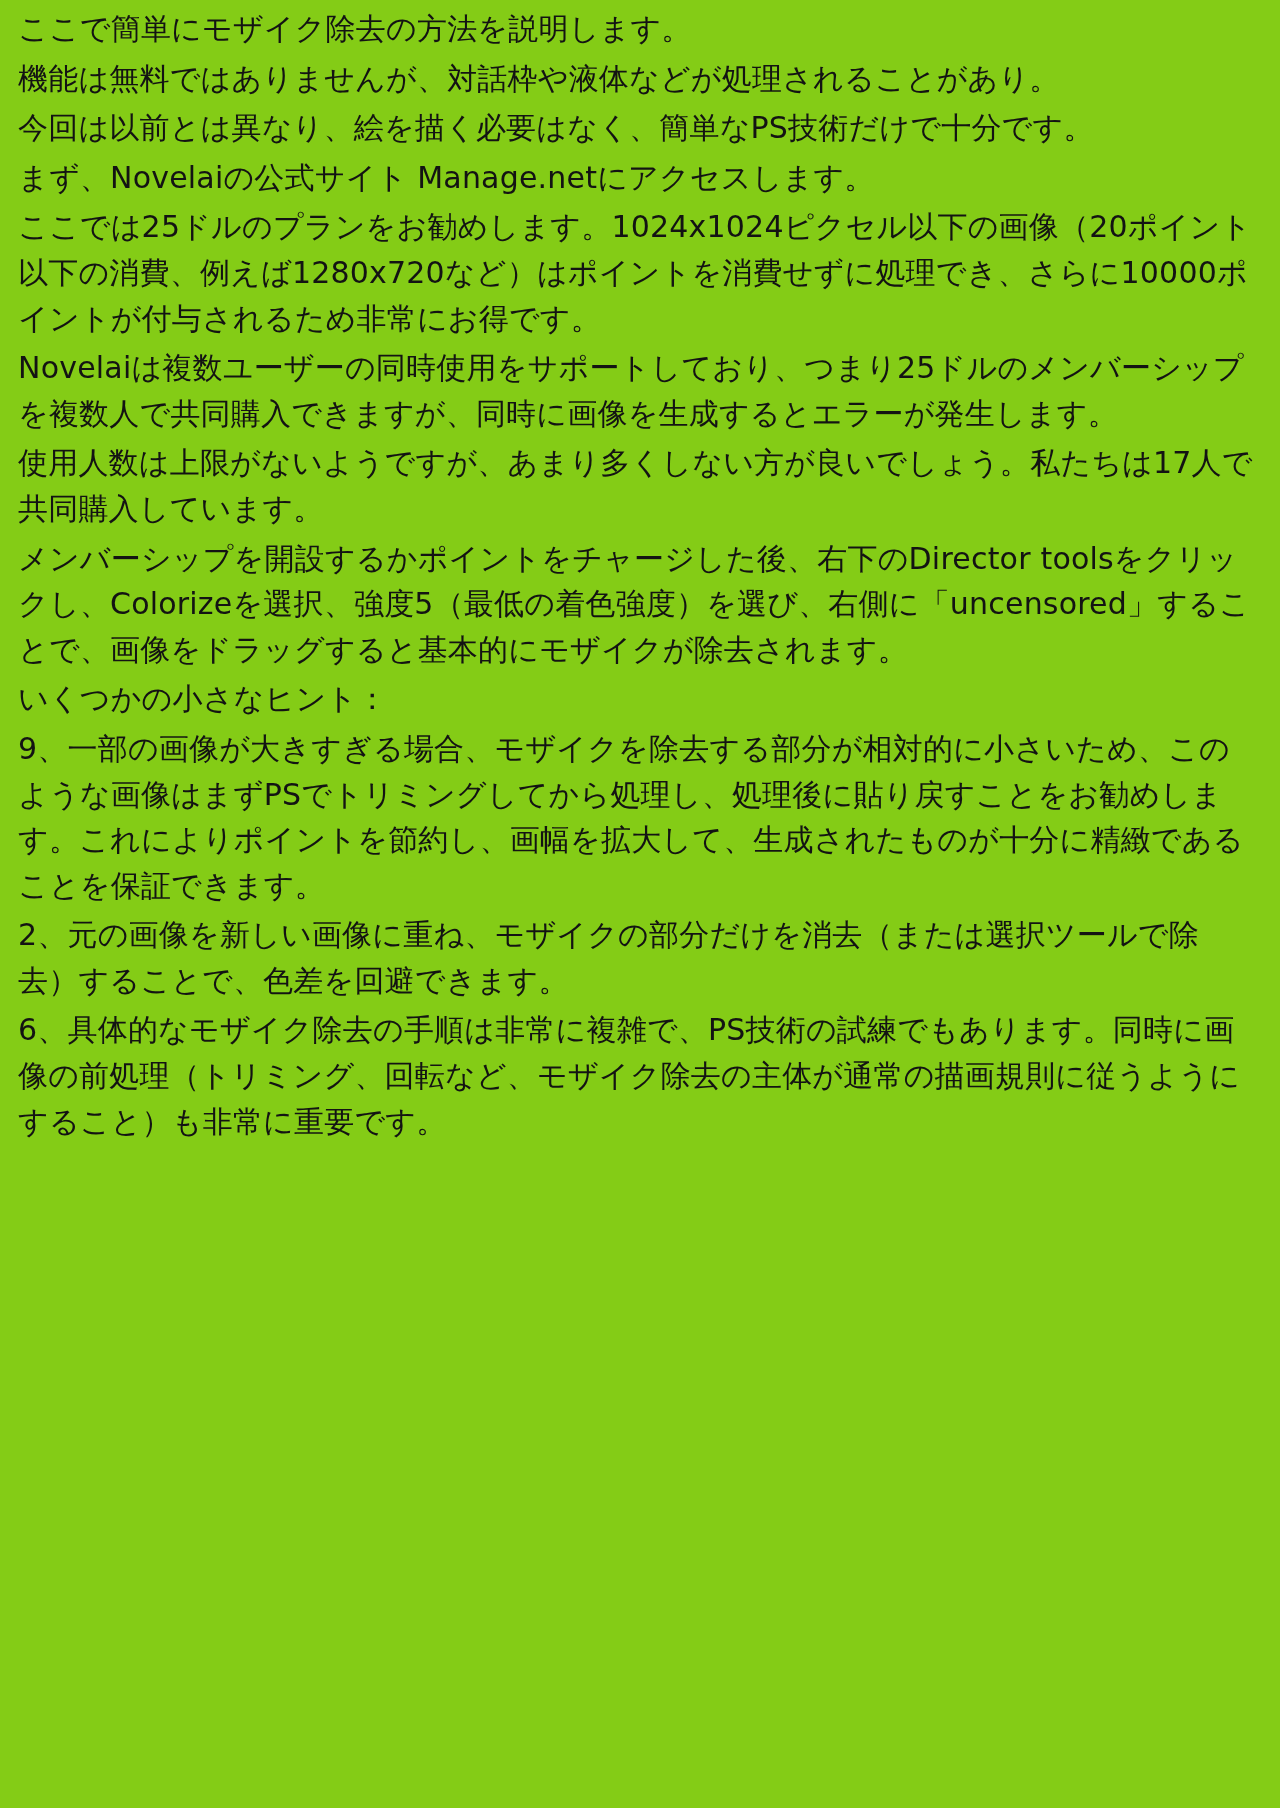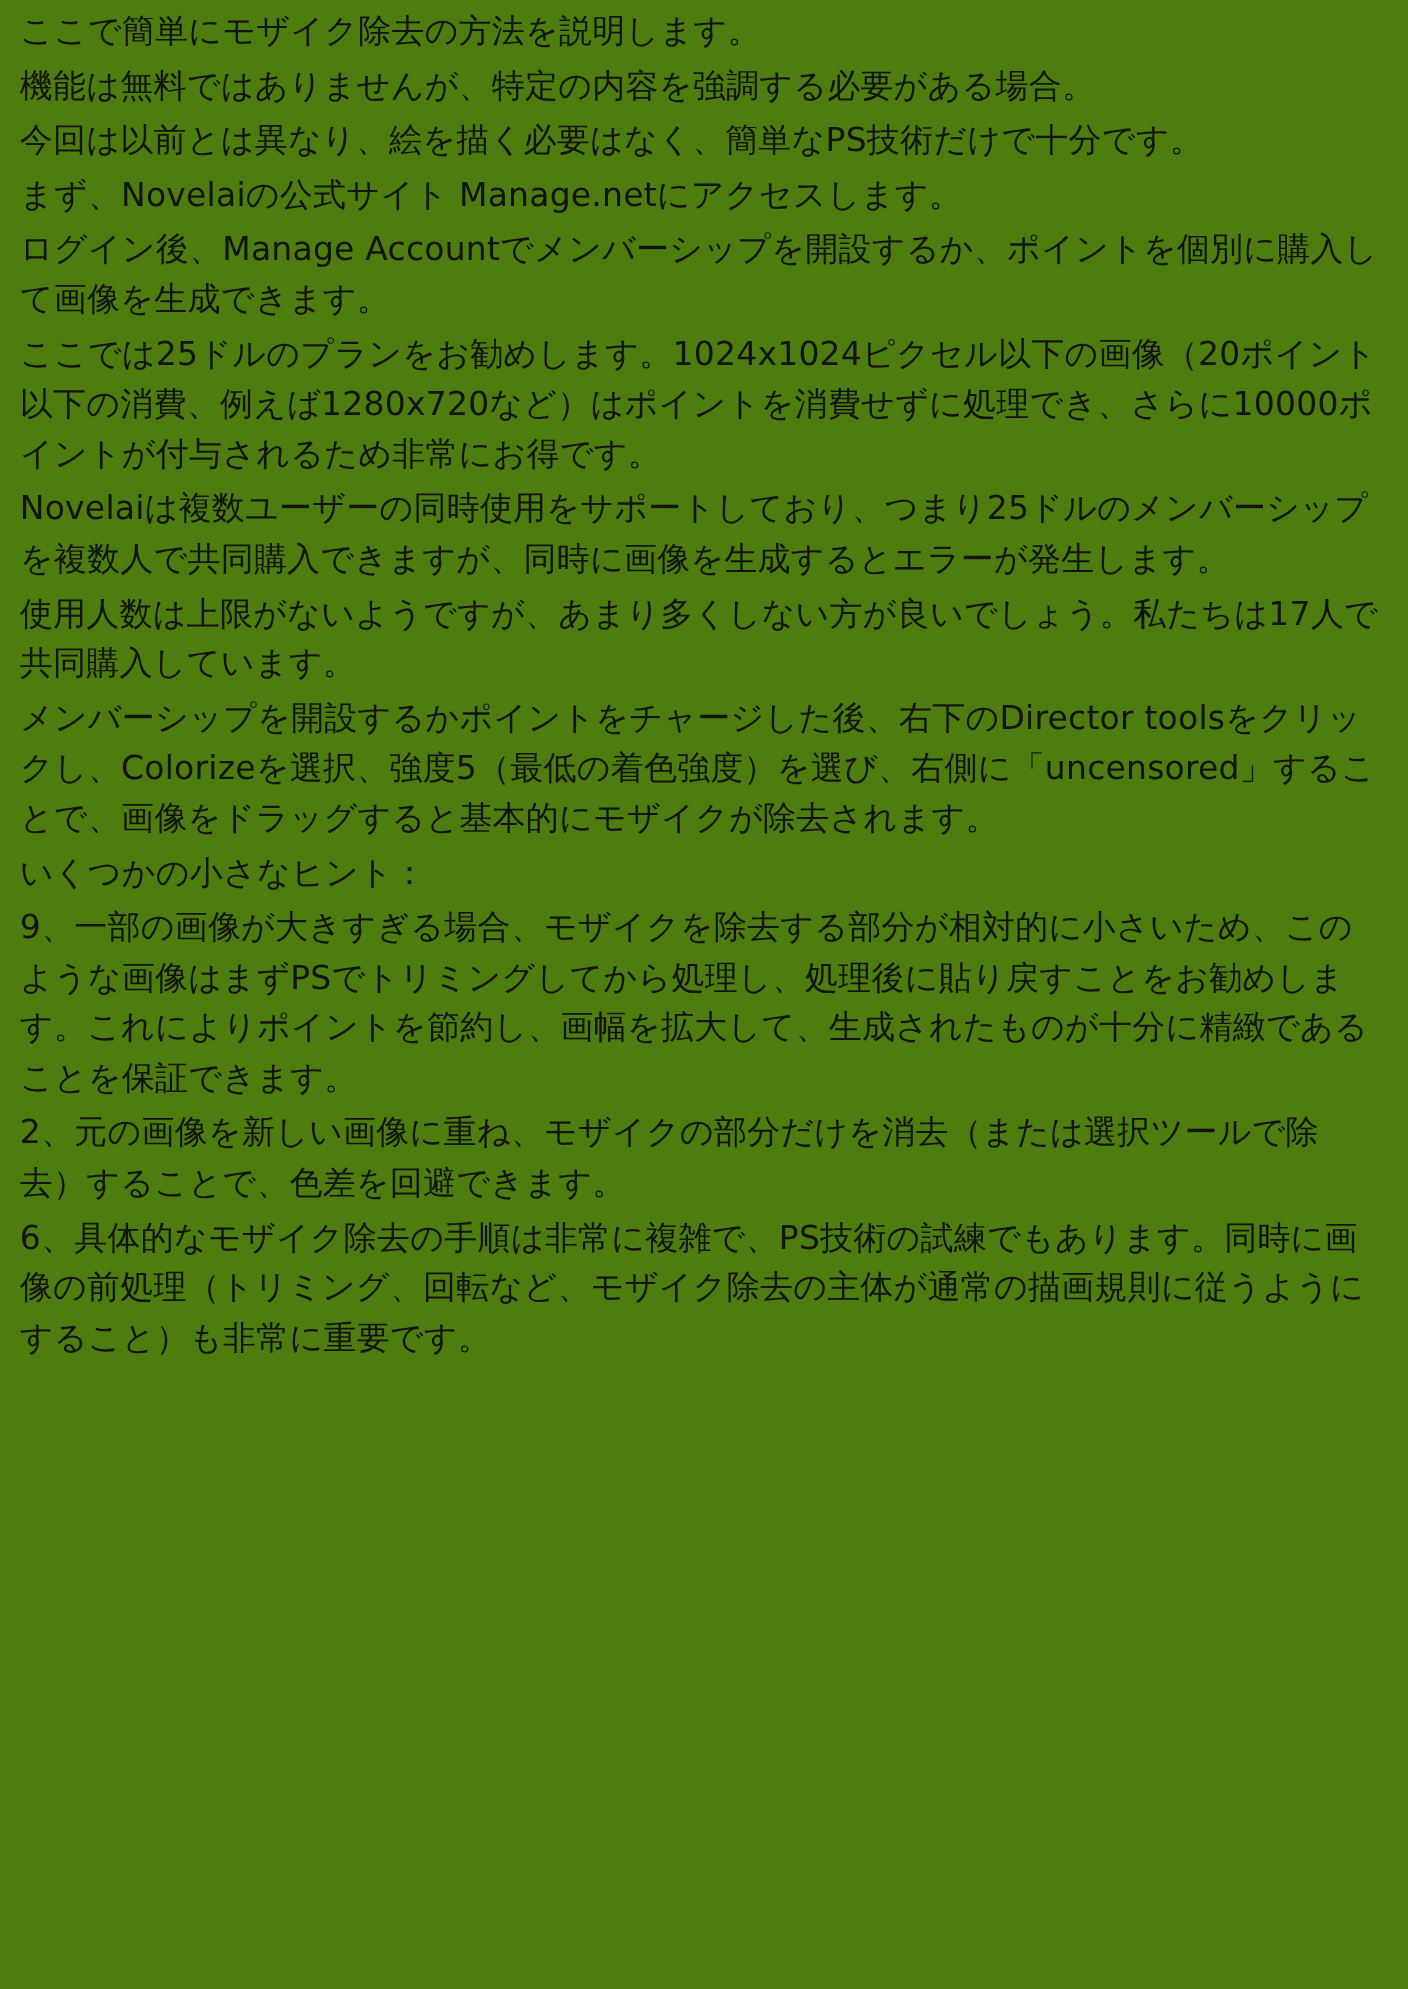--- a/index.html
+++ b/index.html
@@ -11,21 +11,21 @@
     width: 1280px;
     min-height: 1808px;
     font-family: "DejaVu Sans", "Liberation Sans", sans-serif;
     color: #111111;
   }
   .page {
     width: 1280px;
     min-height: 1808px;
     box-sizing: border-box;
     padding: 6px 24px 10px 18px;
-    background: #4d7c0f;
+    background: #84cc16;
   }
   .doc-body {
     display: block;
   }
   .para {
     font-size: 30px;
     line-height: 1.52;
     letter-spacing: 0.2px;
     color: #131313;
     margin: 0 0 4px 0;
@@ -33,24 +33,23 @@
     word-break: break-word;
     font-weight: 400;
   }
 </style>
 </head>
 <body>
 
 <div class="page">
   <div class="doc-body">
     <p class="para">ここで簡単にモザイク除去の方法を説明します。</p>
-    <p class="para">機能は無料ではありませんが、特定の内容を強調する必要がある場合。</p>
+    <p class="para">機能は無料ではありませんが、対話枠や液体などが処理されることがあり。</p>
     <p class="para">今回は以前とは異なり、絵を描く必要はなく、簡単なPS技術だけで十分です。</p>
     <p class="para">まず、Novelaiの公式サイト Manage.netにアクセスします。</p>
-    <p class="para">ログイン後、Manage Accountでメンバーシップを開設するか、ポイントを個別に購入して画像を生成できます。</p>
     <p class="para">ここでは25ドルのプランをお勧めします。1024x1024ピクセル以下の画像（20ポイント以下の消費、例えば1280x720など）はポイントを消費せずに処理でき、さらに10000ポイントが付与されるため非常にお得です。</p>
     <p class="para">Novelaiは複数ユーザーの同時使用をサポートしており、つまり25ドルのメンバーシップを複数人で共同購入できますが、同時に画像を生成するとエラーが発生します。</p>
     <p class="para">使用人数は上限がないようですが、あまり多くしない方が良いでしょう。私たちは17人で共同購入しています。</p>
     <p class="para">メンバーシップを開設するかポイントをチャージした後、右下のDirector toolsをクリックし、Colorizeを選択、強度5（最低の着色強度）を選び、右側に「uncensored」することで、画像をドラッグすると基本的にモザイクが除去されます。</p>
     <p class="para">いくつかの小さなヒント：</p>
     <p class="para">9、一部の画像が大きすぎる場合、モザイクを除去する部分が相対的に小さいため、このような画像はまずPSでトリミングしてから処理し、処理後に貼り戻すことをお勧めします。これによりポイントを節約し、画幅を拡大して、生成されたものが十分に精緻であることを保証できます。</p>
     <p class="para">2、元の画像を新しい画像に重ね、モザイクの部分だけを消去（または選択ツールで除去）することで、色差を回避できます。</p>
     <p class="para">6、具体的なモザイク除去の手順は非常に複雑で、PS技術の試練でもあります。同時に画像の前処理（トリミング、回転など、モザイク除去の主体が通常の描画規則に従うようにすること）も非常に重要です。</p>
   </div>
 </div>

